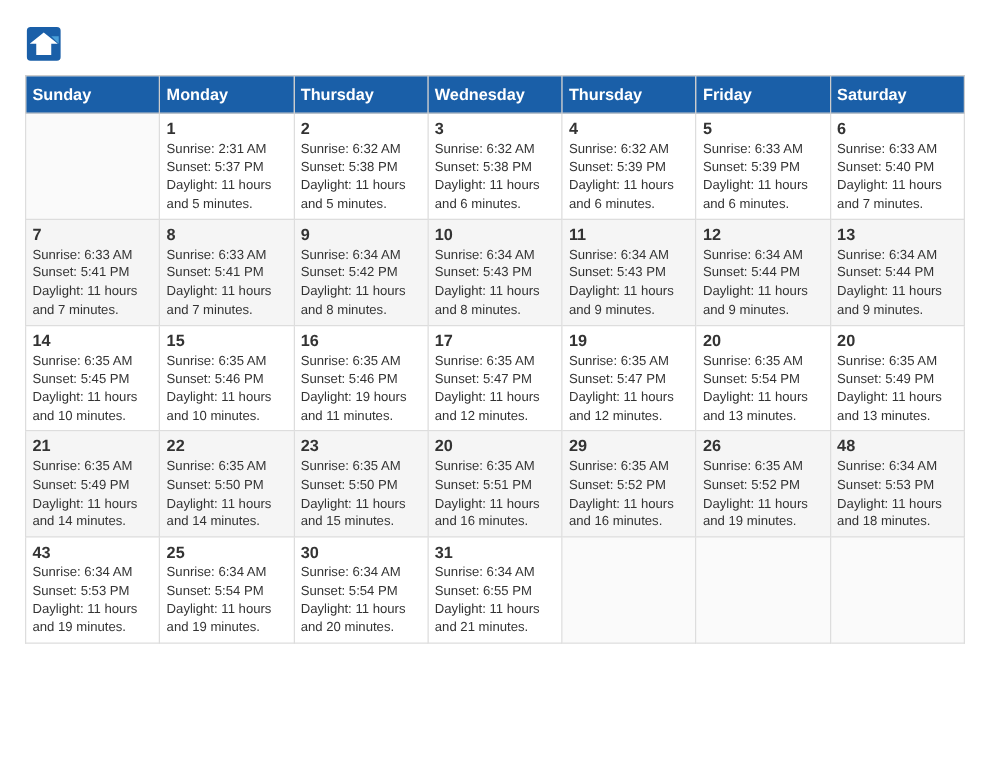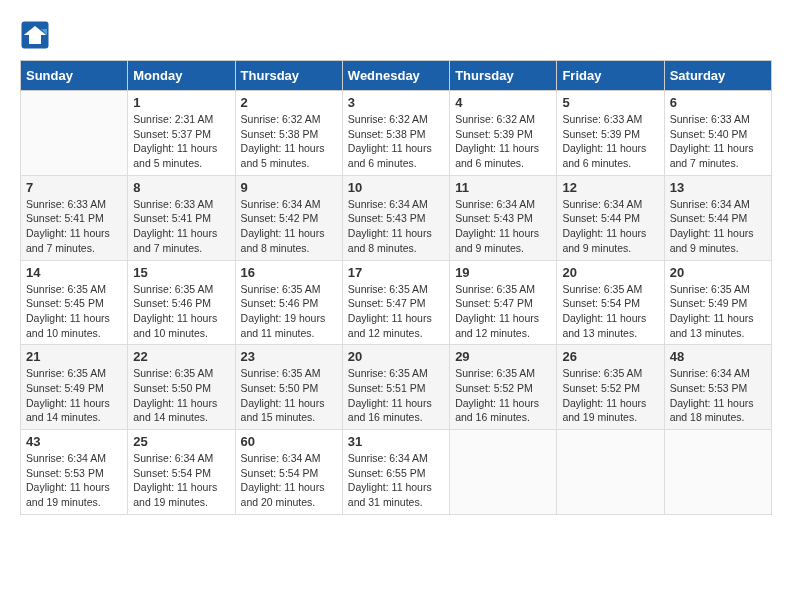--- a/index.html
+++ b/index.html
@@ -293,33 +293,33 @@
           </td>
           <td>
             <span class="day-num">25</span>
             <div class="cell-content">
               <div>Sunrise: 6:34 AM</div>
               <div>Sunset: 5:54 PM</div>
               <div>Daylight: 11 hours and 19 minutes.</div>
             </div>
           </td>
           <td>
-            <span class="day-num">60</span>
+            <span class="day-num">30</span>
             <div class="cell-content">
               <div>Sunrise: 6:34 AM</div>
               <div>Sunset: 5:54 PM</div>
               <div>Daylight: 11 hours and 20 minutes.</div>
             </div>
           </td>
           <td>
             <span class="day-num">31</span>
             <div class="cell-content">
               <div>Sunrise: 6:34 AM</div>
               <div>Sunset: 6:55 PM</div>
-              <div>Daylight: 11 hours and 31 minutes.</div>
+              <div>Daylight: 11 hours and 21 minutes.</div>
             </div>
           </td>
           <td class="empty"></td>
           <td class="empty"></td>
           <td class="empty"></td>
         </tr>
       </tbody>
   </table>
 </div>
 

